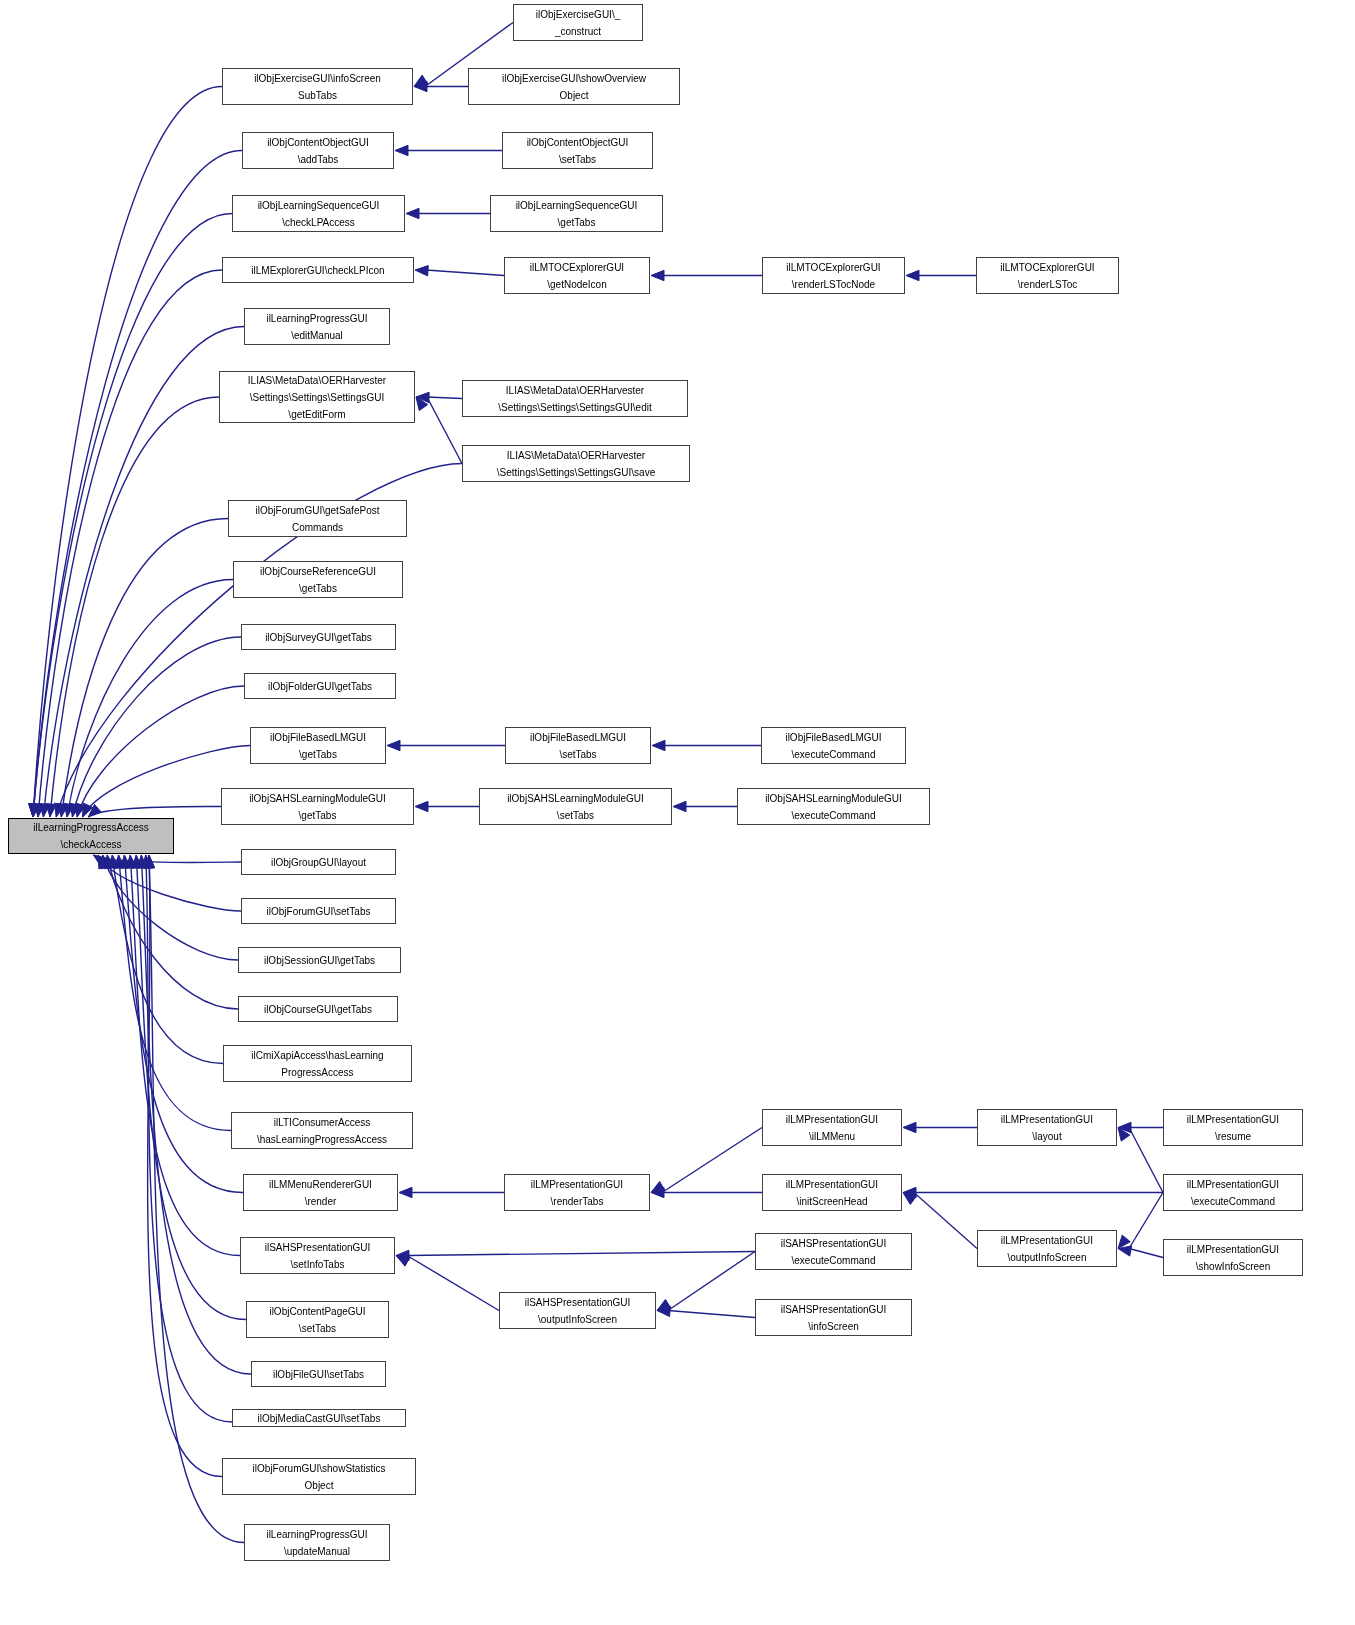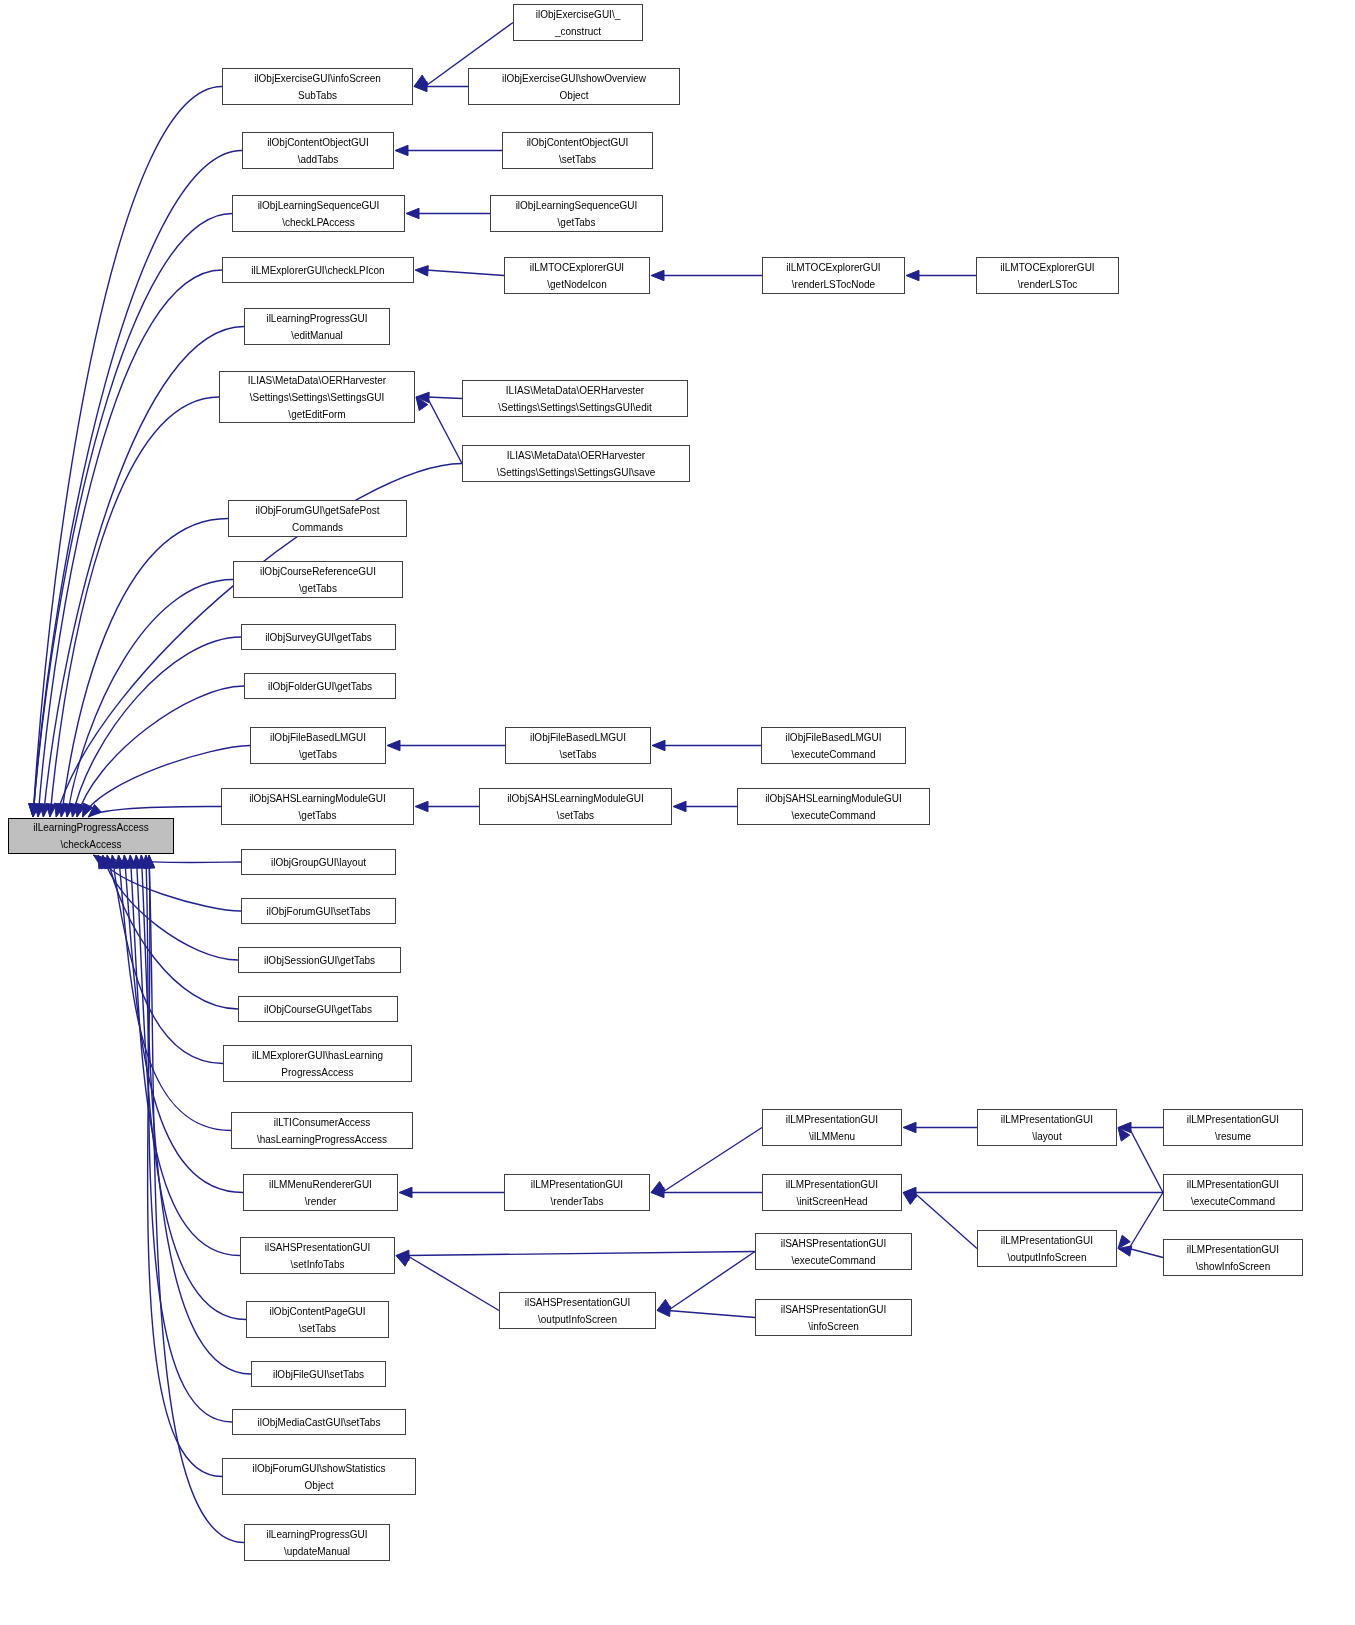--- a/index.html
+++ b/index.html
@@ -172,21 +172,21 @@
       <div class="node" style="left: 221px; top: 788px; width: 193px; height: 37px;">ilObjSAHSLearningModuleGUI
 \getTabs</div>
       <div class="node" style="left: 479px; top: 788px; width: 193px; height: 37px;">ilObjSAHSLearningModuleGUI
 \setTabs</div>
       <div class="node" style="left: 737px; top: 788px; width: 193px; height: 37px;">ilObjSAHSLearningModuleGUI
 \executeCommand</div>
       <div class="node" style="left: 241px; top: 849px; width: 155px; height: 26px;">ilObjGroupGUI\layout</div>
       <div class="node" style="left: 241px; top: 898px; width: 155px; height: 26px;">ilObjForumGUI\setTabs</div>
       <div class="node" style="left: 238px; top: 947px; width: 163px; height: 26px;">ilObjSessionGUI\getTabs</div>
       <div class="node" style="left: 238px; top: 996px; width: 160px; height: 26px;">ilObjCourseGUI\getTabs</div>
-      <div class="node" style="left: 223px; top: 1045px; width: 189px; height: 37px;">ilLMExplorerGUI\hasLearning
+      <div class="node" style="left: 223px; top: 1045px; width: 189px; height: 37px;">ilCmiXapiAccess\hasLearning
 ProgressAccess</div>
       <div class="node" style="left: 231px; top: 1112px; width: 182px; height: 37px;">ilLTIConsumerAccess
 \hasLearningProgressAccess</div>
       <div class="node" style="left: 243px; top: 1174px; width: 155px; height: 37px;">ilLMMenuRendererGUI
 \render</div>
       <div class="node" style="left: 504px; top: 1174px; width: 146px; height: 37px;">ilLMPresentationGUI
 \renderTabs</div>
       <div class="node" style="left: 762px; top: 1109px; width: 140px; height: 37px;">ilLMPresentationGUI
 \ilLMMenu</div>
       <div class="node" style="left: 762px; top: 1174px; width: 140px; height: 37px;">ilLMPresentationGUI
@@ -205,19 +205,19 @@
 \setInfoTabs</div>
       <div class="node" style="left: 755px; top: 1233px; width: 157px; height: 37px;">ilSAHSPresentationGUI
 \executeCommand</div>
       <div class="node" style="left: 499px; top: 1292px; width: 157px; height: 37px;">ilSAHSPresentationGUI
 \outputInfoScreen</div>
       <div class="node" style="left: 755px; top: 1299px; width: 157px; height: 37px;">ilSAHSPresentationGUI
 \infoScreen</div>
       <div class="node" style="left: 246px; top: 1301px; width: 143px; height: 37px;">ilObjContentPageGUI
 \setTabs</div>
       <div class="node" style="left: 251px; top: 1361px; width: 135px; height: 26px;">ilObjFileGUI\setTabs</div>
-      <div class="node" style="left: 232px; top: 1409px; width: 174px; height: 26px;">ilObjMediaCastGUI\setTabs</div>
+      <div class="node" style="left: 232px; top: 1409px; width: 174px; height: 18px;">ilObjMediaCastGUI\setTabs</div>
       <div class="node" style="left: 222px; top: 1458px; width: 194px; height: 37px;">ilObjForumGUI\showStatistics
 Object</div>
       <div class="node" style="left: 244px; top: 1524px; width: 146px; height: 37px;">ilLearningProgressGUI
 \updateManual</div>
     </div>
 </div>
 
 </body></html>

